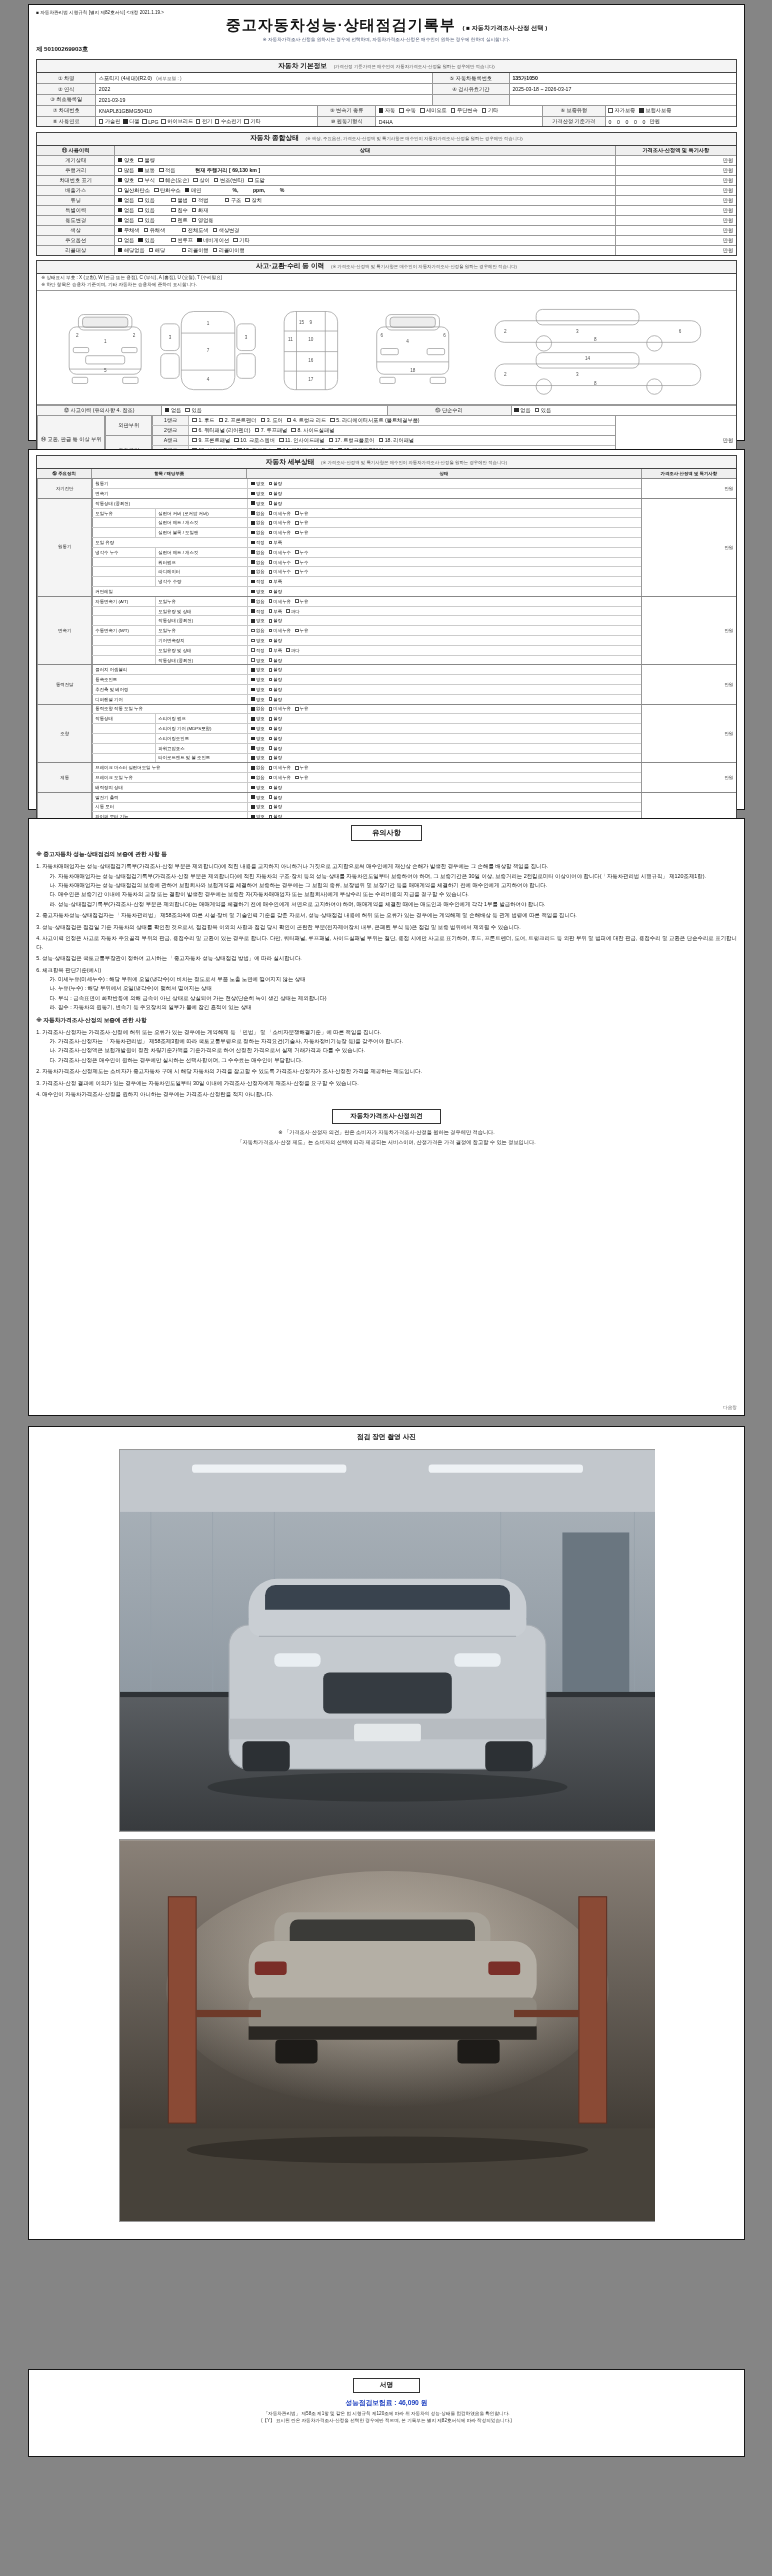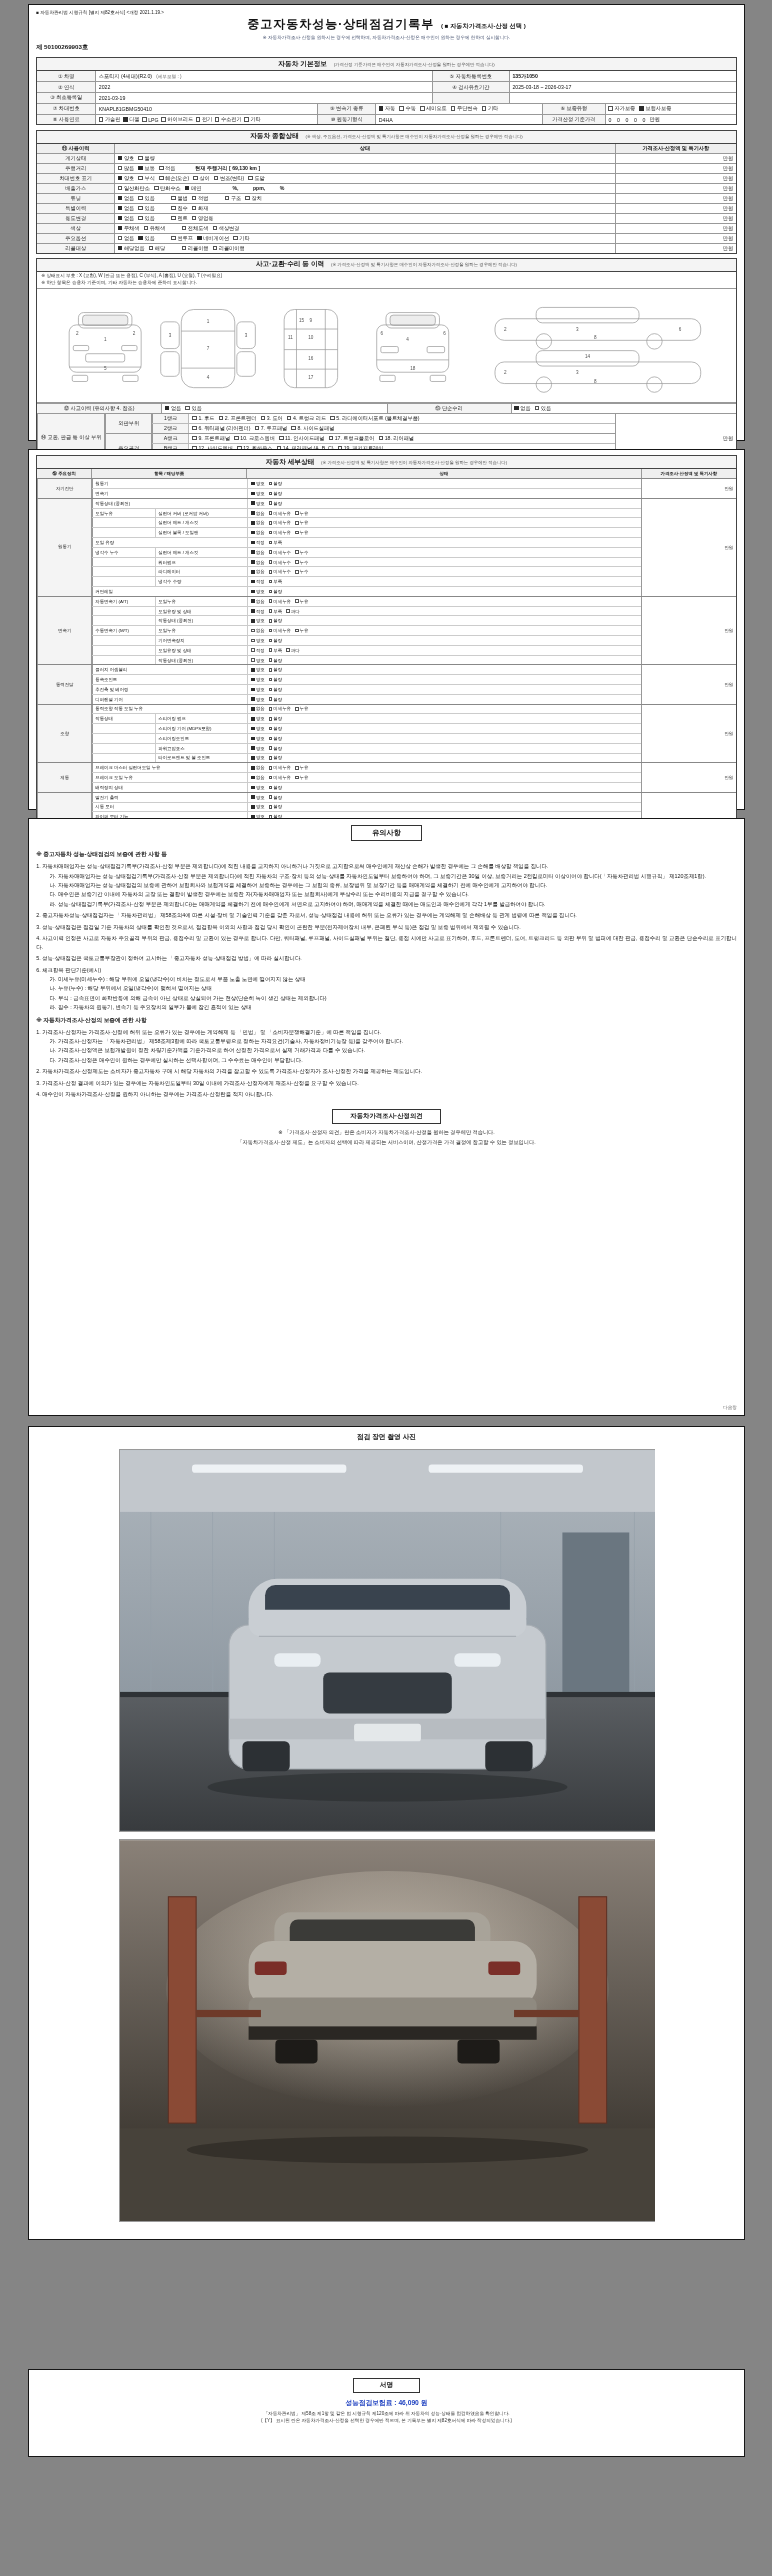--- a/index.html
+++ b/index.html
@@ -8,21 +8,21 @@
 .panel{width:717px;margin:0 auto;background:#fff;border:0.5px solid #161616;padding:5.2px 7.2px;position:relative;display:flex;flex-direction:column}
 .p1{margin-top:4.1px;height:437px}
 .p2{margin-top:8.2px;height:361px}
 .p3{margin-top:8.2px;height:598px}
 .p4{margin-top:9.3px;height:814px}
 .p5{margin-top:129px;height:88px}
 .sp{flex:1}
 .next{font-size:4.6px;color:#666;text-align:right}
 .reg{font-size:4.6px;color:#222}
 .titlewrap{text-align:center;margin-top:1px}
-.title{font-size:12px;font-weight:bold;letter-spacing:1px}
+.title{font-size:15px;font-weight:bold;letter-spacing:1px}
 .titleopt{font-size:6.2px;font-weight:bold;margin-left:5.2px}
 .subtitle{text-align:center;font-size:4.6px;color:#44506e;margin-top:1.5px}
 .docno{font-size:6.2px;font-weight:bold;margin:3.6px 0 1px}
 .sec{border:0.5px solid #444;border-bottom:none;background:#f4f4f4;text-align:center;padding:1.5px 0;margin-top:4.1px}
 .sec b{font-size:6.7px}
 .sec small{font-weight:normal;font-size:4.4px;color:#555;margin-left:5.2px}
 .tbl{border:0.5px solid #444;font-size:5.2px;background:#fff}
 .trow{display:flex;border-top:0.5px solid #999}
 .tbl > .trow:first-child, .tbl > div:first-child .trow:first-child{border-top:none}
 .tc{border-left:0.5px solid #999;padding:1px 2.6px;display:flex;align-items:center;min-height:8.8px}

